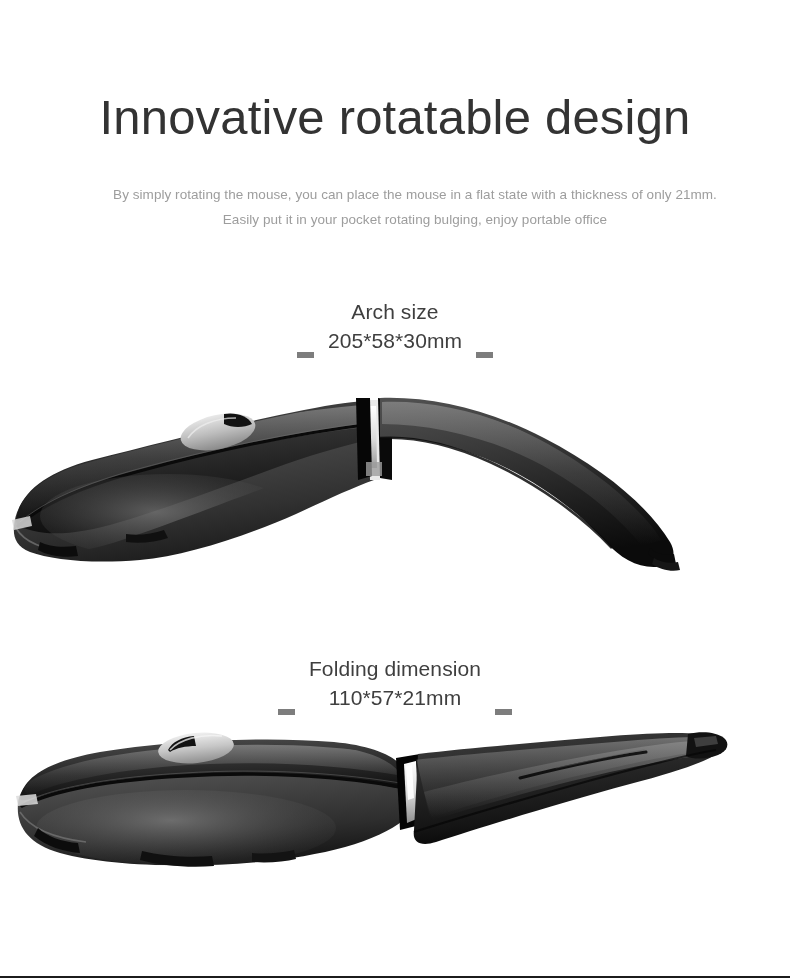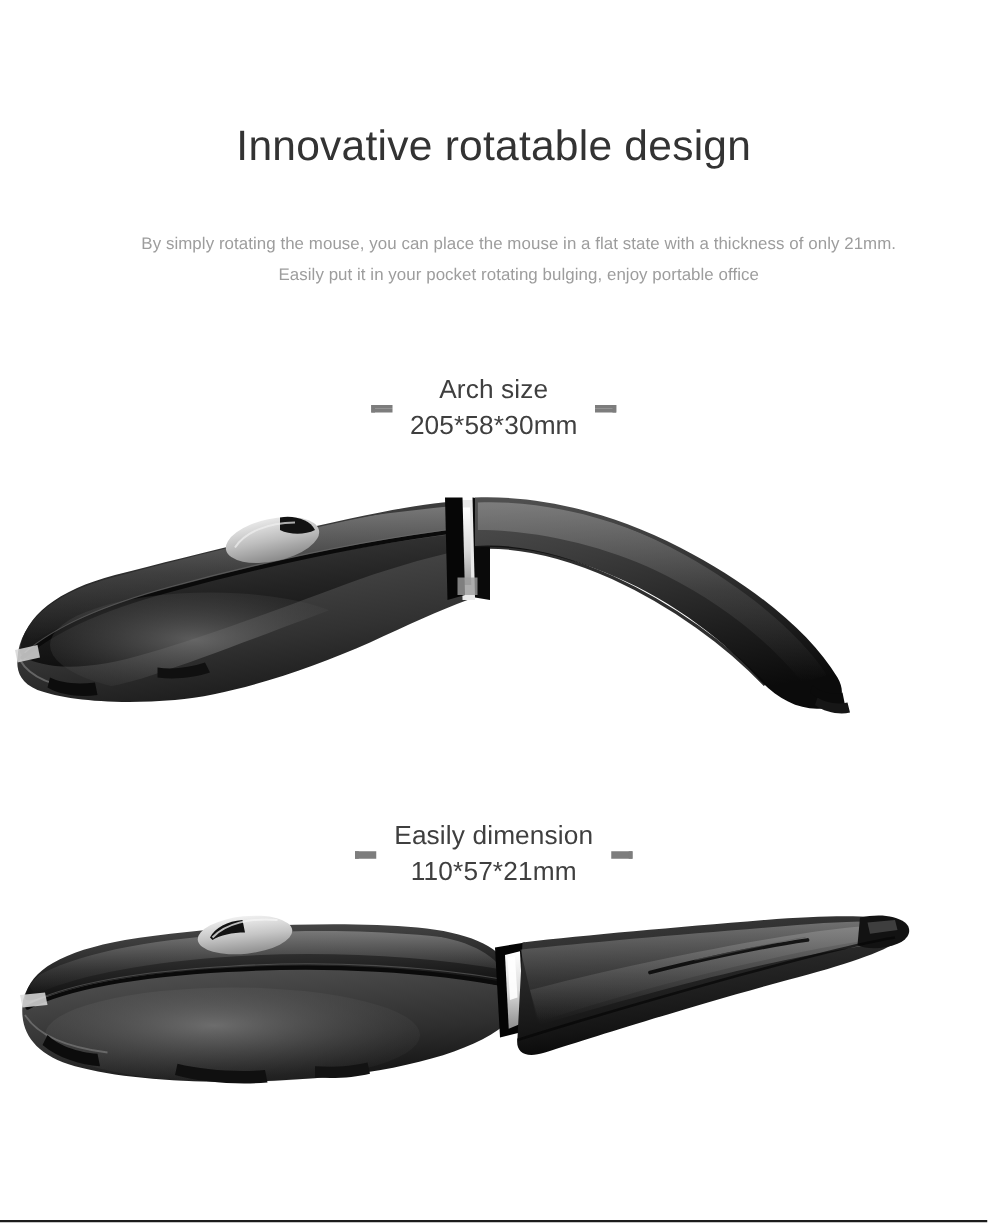--- a/index.html
+++ b/index.html
@@ -22,21 +22,21 @@
     background: #ffffff;
   }
 
   
   .headline {
     position: absolute;
     left: 0;
     right: 0;
     top: 88px;
     text-align: center;
-    font-size: 34px;
+    font-size: 49px;
     line-height: 58px;
     font-weight: 300;
     letter-spacing: 0.2px;
     color: #333333;
     white-space: nowrap;
   }
 
   .subhead {
     position: absolute;
     left: 0;
@@ -59,21 +59,21 @@
   .callout {
     position: absolute;
     left: 0;
     right: 0;
     display: flex;
     align-items: center;
     justify-content: center;
   }
   .callout-inner {
     display: flex;
-    align-items: center;
+    align-items: flex-end;
     justify-content: center;
   }
   .bracket {
     width: 17px;
     flex: 0 0 17px;
     border-top: 3px solid #7d7d7d;
     border-bottom: 3px solid #7d7d7d;
     box-sizing: border-box;
   }
   .bracket.left {
@@ -259,21 +259,21 @@
         <path d="M648,178 C658,186 668,190 676,188 L674,178 C666,180 656,178 650,172 Z" fill="#0b0b0b"></path>
         <path d="M652,188 C660,194 672,196 680,194 L678,186 C670,188 660,186 654,182 Z" fill="#161616"></path>
       </g>
     </svg>
   </div>
 
   <div class="callout" style="top:653px;">
     <div class="callout-inner">
       <div class="bracket left"></div>
       <div class="callout-text">
-        <span class="l1">Easily dimension</span>
+        <span class="l1">Folding dimension</span>
         <span class="l2">110*57*21mm</span>
       </div>
       <div class="bracket right"></div>
     </div>
   </div>
 
   <div class="stage" style="top:720px;">
     <svg viewBox="0 0 790 170" width="790" height="170" xmlns="http://www.w3.org/2000/svg">
       <defs>
         <linearGradient id="f-topshell" x1="0" y1="0" x2="0.2" y2="1">

